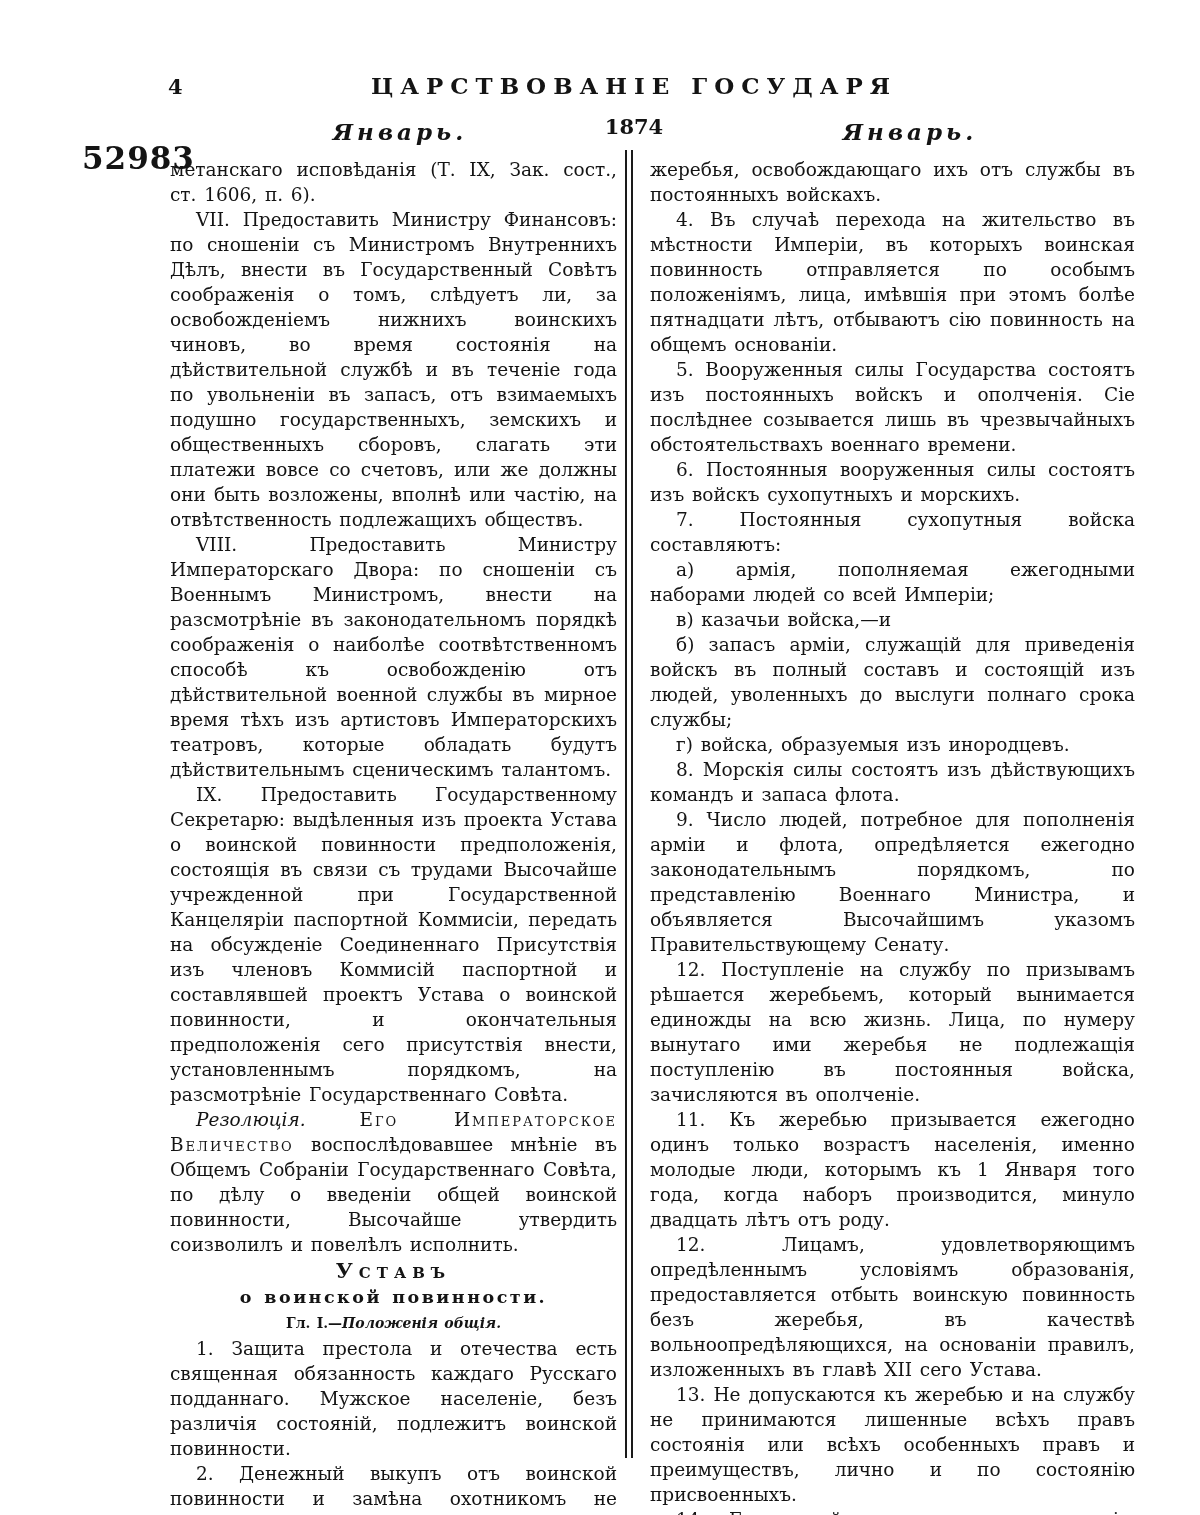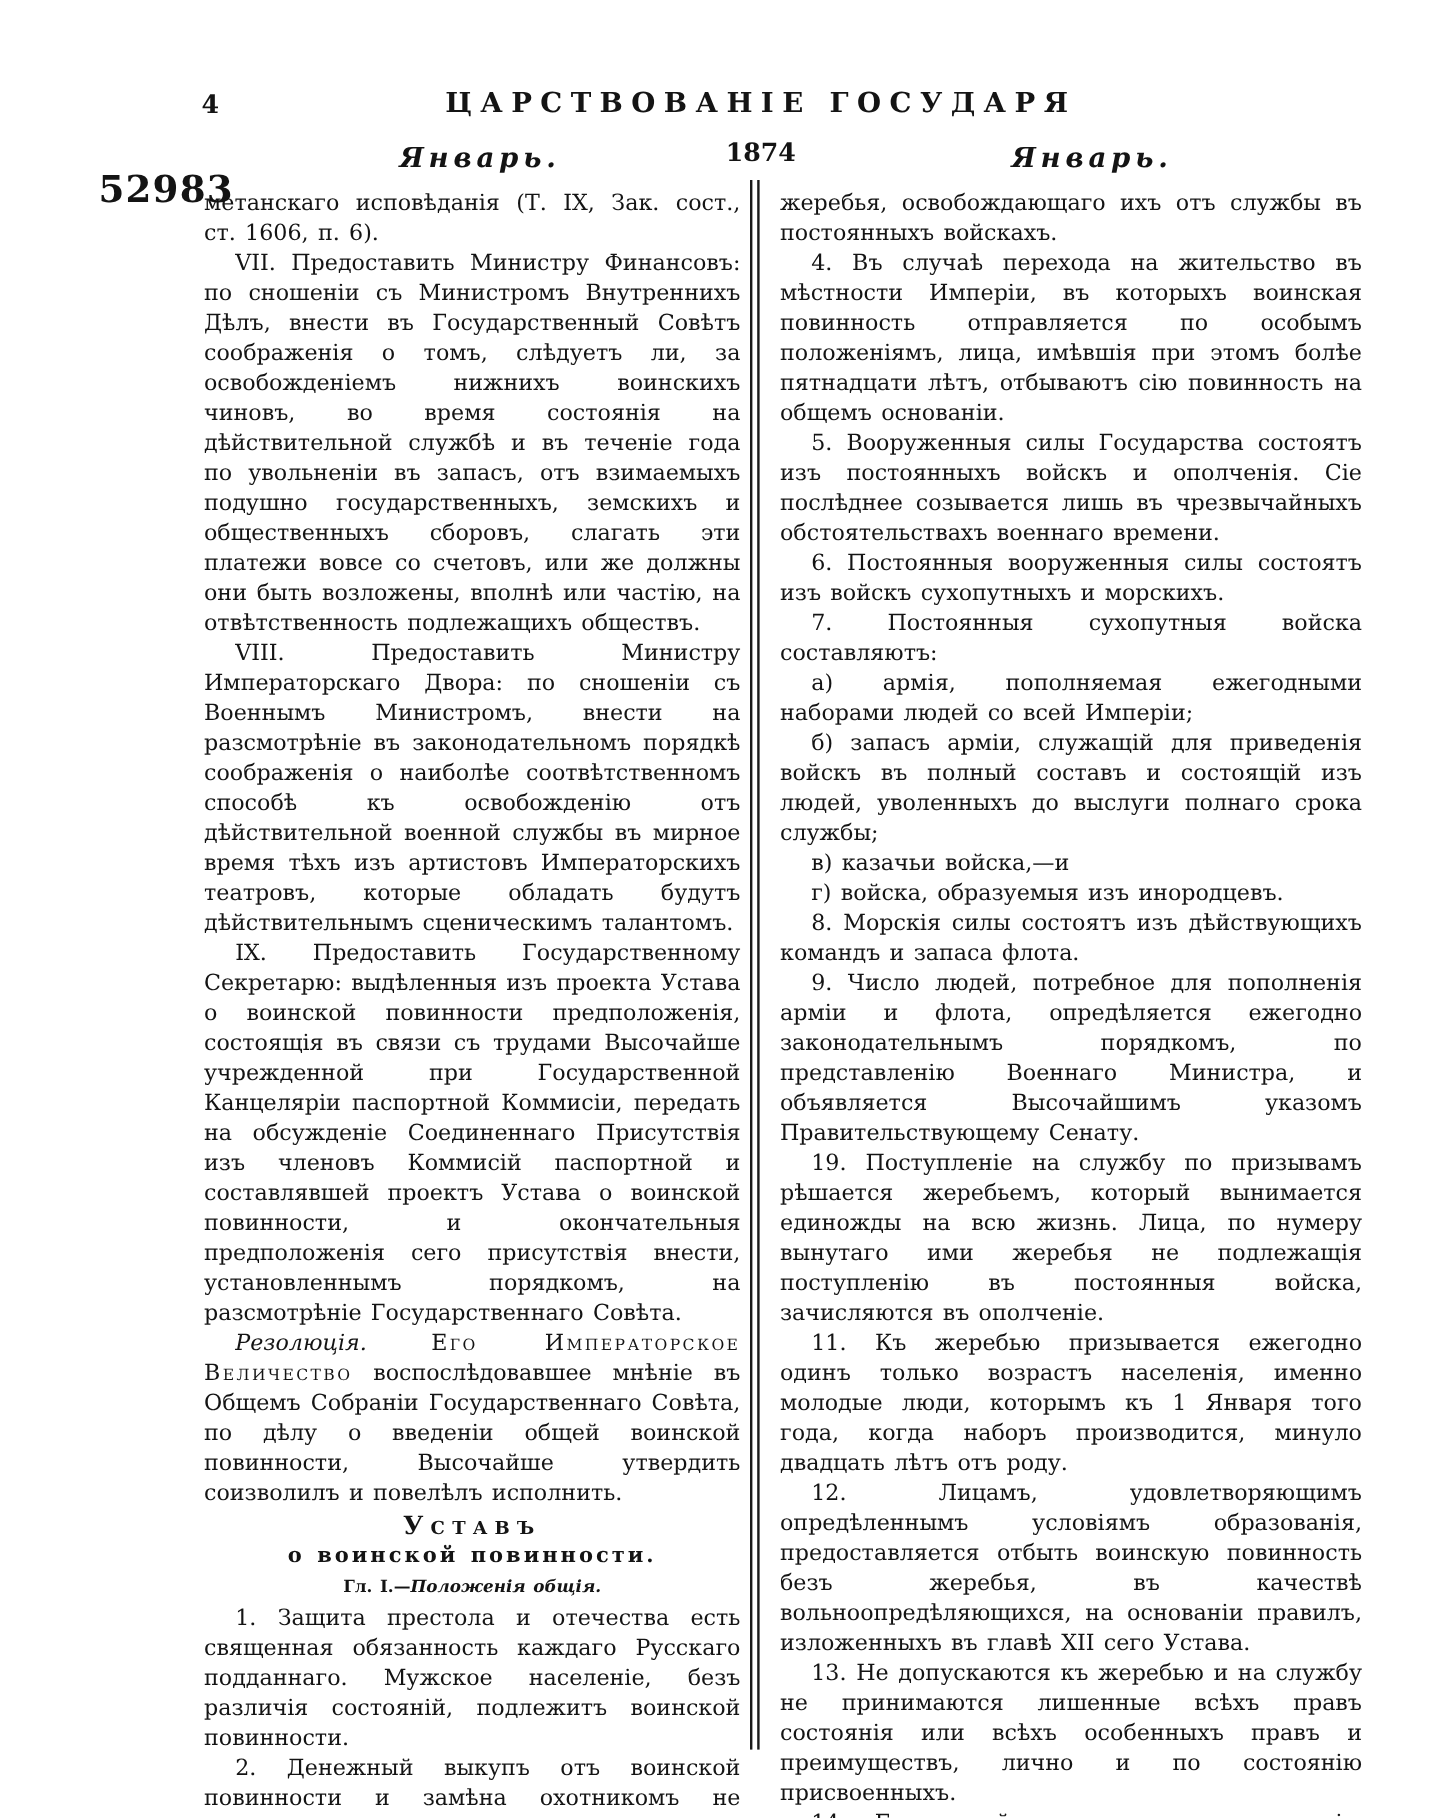--- a/index.html
+++ b/index.html
@@ -98,25 +98,25 @@
 
   </div>
 
   <div class="col col-right">
     <p class="p-first">жеребья, освобождающаго ихъ отъ службы въ постоянныхъ войскахъ.</p>
     <p>4. Въ случаѣ перехода на жительство въ мѣстности Имперіи, въ которыхъ воинская повинность отправляется по особымъ положеніямъ, лица, имѣвшія при этомъ болѣе пятнадцати лѣтъ, отбываютъ сію повинность на общемъ основаніи.</p>
     <p>5. Вооруженныя силы Государства состоятъ изъ постоянныхъ войскъ и ополченія. Сіе послѣднее созывается лишь въ чрезвычайныхъ обстоятельствахъ военнаго времени.</p>
     <p>6. Постоянныя вооруженныя силы состоятъ изъ войскъ сухопутныхъ и морскихъ.</p>
     <p>7. Постоянныя сухопутныя войска составляютъ:</p>
     <p>а) армія, пополняемая ежегодными наборами людей со всей Имперіи;</p>
+    <p>в) казачьи войска,—и</p>
     <p>б) запасъ арміи, служащій для приведенія войскъ въ полный составъ и состоящій изъ людей, уволенныхъ до выслуги полнаго срока службы;</p>
-    <p>в) казачьи войска,—и</p>
     <p>г) войска, образуемыя изъ инородцевъ.</p>
     <p>8. Морскія силы состоятъ изъ дѣйствующихъ командъ и запаса флота.</p>
     <p>9. Число людей, потребное для пополненія арміи и флота, опредѣляется ежегодно законодательнымъ порядкомъ, по представленію Военнаго Министра, и объявляется Высочайшимъ указомъ Правительствующему Сенату.</p>
-    <p>19. Поступленіе на службу по призывамъ рѣшается жеребьемъ, который вынимается единожды на всю жизнь. Лица, по нумеру вынутаго ими жеребья не подлежащія поступленію въ постоянныя войска, зачисляются въ ополченіе.</p>
+    <p>12. Поступленіе на службу по призывамъ рѣшается жеребьемъ, который вынимается единожды на всю жизнь. Лица, по нумеру вынутаго ими жеребья не подлежащія поступленію въ постоянныя войска, зачисляются въ ополченіе.</p>
     <p>11. Къ жеребью призывается ежегодно одинъ только возрастъ населенія, именно молодые люди, которымъ къ 1 Января того года, когда наборъ производится, минуло двадцать лѣтъ отъ роду.</p>
     <p>12. Лицамъ, удовлетворяющимъ опредѣленнымъ условіямъ образованія, предоставляется отбыть воинскую повинность безъ жеребья, въ качествѣ вольноопредѣляющихся, на основаніи правилъ, изложенныхъ въ главѣ XII сего Устава.</p>
     <p>13. Не допускаются къ жеребью и на службу не принимаются лишенные всѣхъ правъ состоянія или всѣхъ особенныхъ правъ и преимуществъ, лично и по состоянію присвоенныхъ.</p>
     <p>14. Ежегодный призывъ къ исполненію воинской повинности и назначеніе на службу по жеребью производятся съ 1 Ноября по 15 Декабря, а въ Сибири—съ 15 Октября по 31 Декабря.</p>
   </div>
 
 </div>
 
 </body></html>

